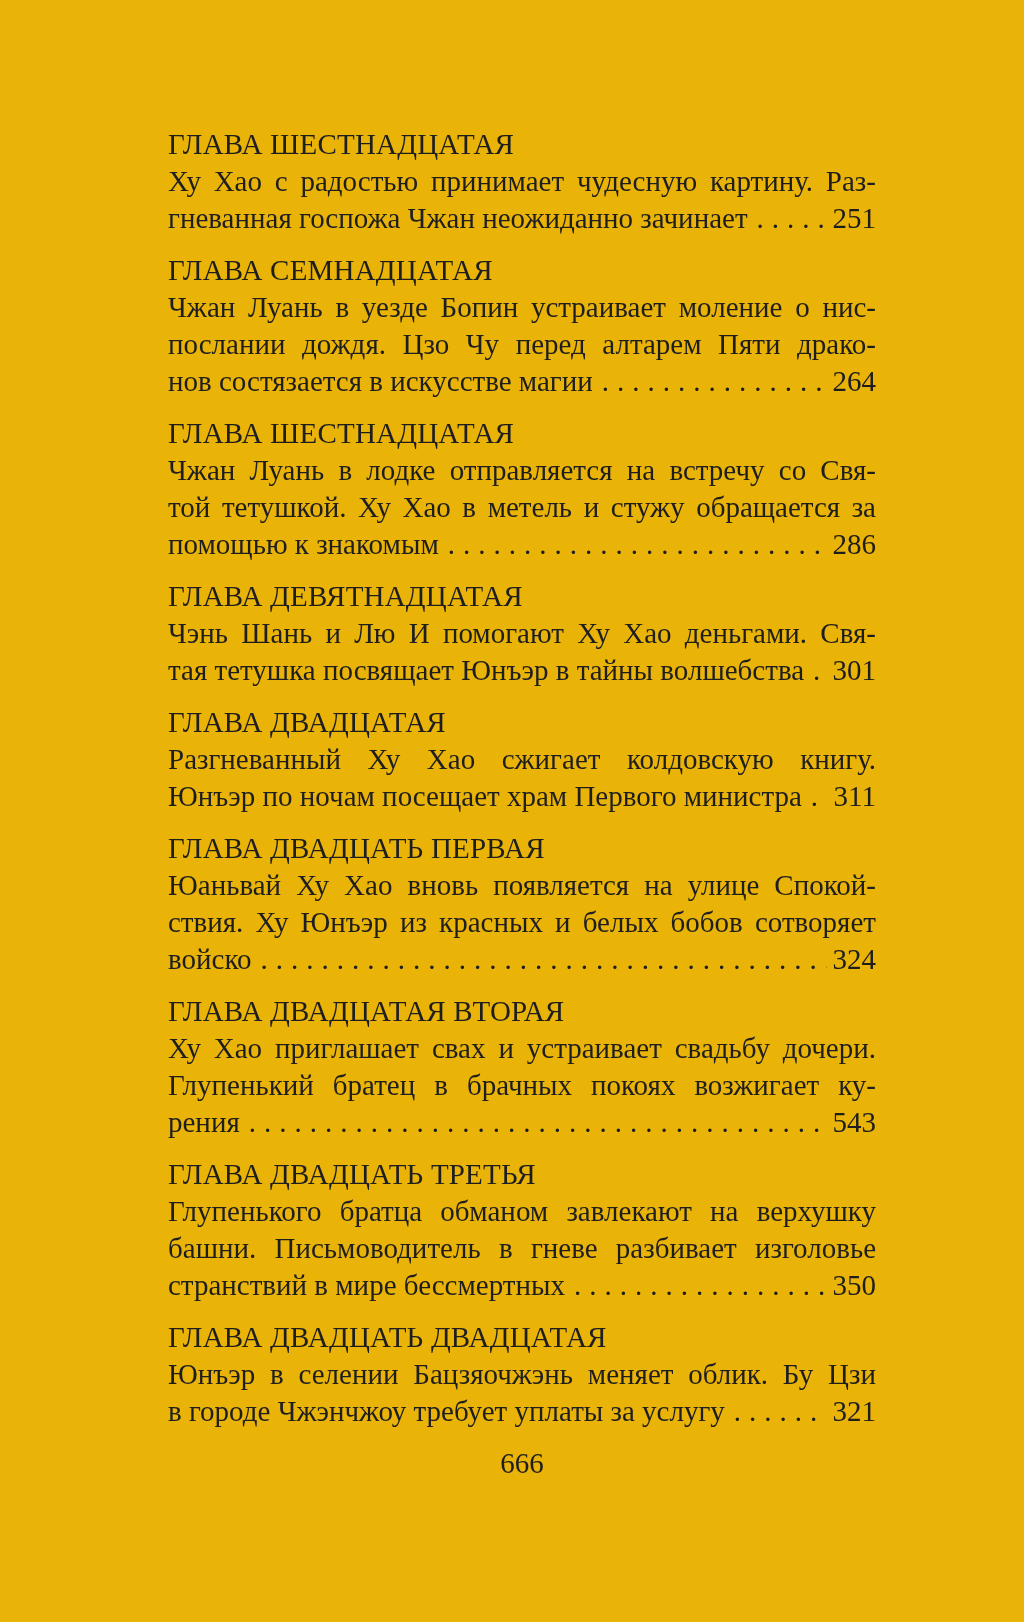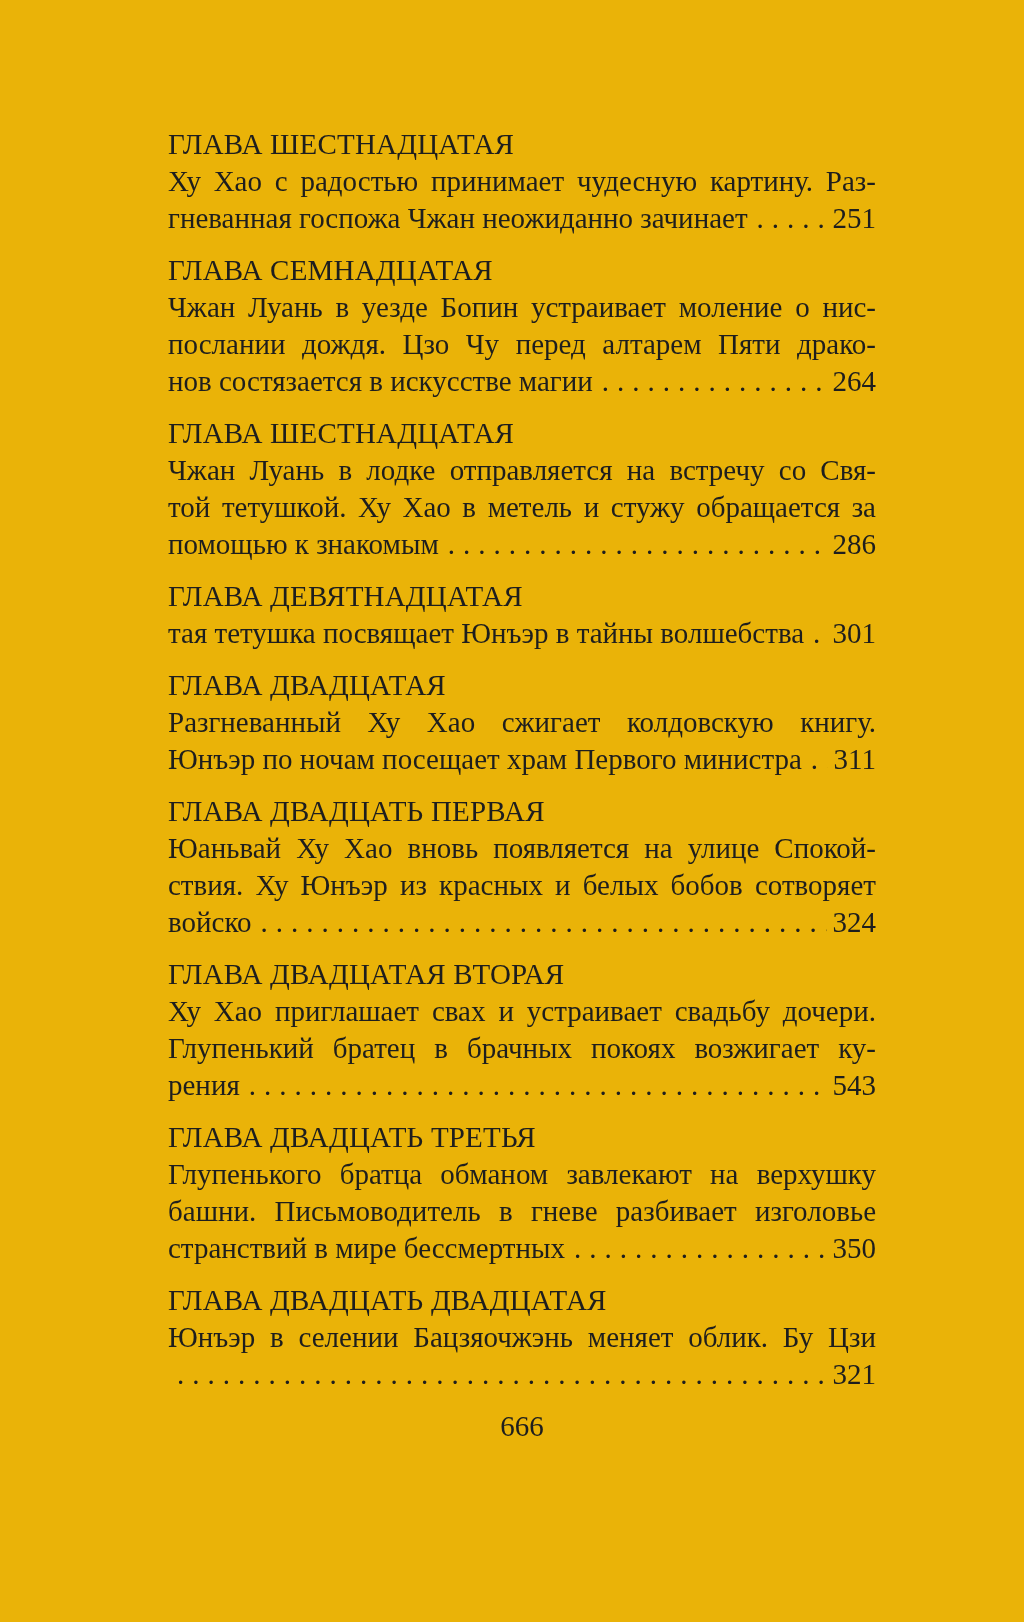--- a/index.html
+++ b/index.html
@@ -87,20 +87,21 @@
           <div class="desc-line">Чжан Луань в лодке отправляется на встречу со Свя-</div>
           <div class="desc-line">той тетушкой. Ху Хао в метель и стужу обращается за</div>
           <div class="final-line">
             <span class="final-text">помощью к знакомым</span>
             <span class="dots">............................................................</span>
             <span class="pagenum">286</span>
           </div>
         </div>
         <div class="entry">
           <div class="heading">ГЛАВА ДЕВЯТНАДЦАТАЯ</div>
+          <div class="desc-line">Чэнь Шань и Лю И помогают Ху Хао деньгами. Свя-</div>
           <div class="final-line">
             <span class="final-text">тая тетушка посвящает Юнъэр в тайны волшебства</span>
             <span class="dots">............................................................</span>
             <span class="pagenum">301</span>
           </div>
         </div>
         <div class="entry">
           <div class="heading">ГЛАВА ДВАДЦАТАЯ</div>
           <div class="desc-line">Разгневанный Ху Хао сжигает колдовскую книгу.</div>
           <div class="final-line">
@@ -136,20 +137,21 @@
           <div class="final-line">
             <span class="final-text">странствий в мире бессмертных</span>
             <span class="dots">............................................................</span>
             <span class="pagenum">350</span>
           </div>
         </div>
         <div class="entry">
           <div class="heading">ГЛАВА ДВАДЦАТЬ ДВАДЦАТАЯ</div>
           <div class="desc-line">Юнъэр в селении Бацзяочжэнь меняет облик. Бу Цзи</div>
           <div class="final-line">
+            <span class="final-text">в городе Чжэнчжоу требует уплаты за услугу</span>
             <span class="dots">............................................................</span>
             <span class="pagenum">321</span>
           </div>
         </div>
       </div>
     <div class="footer">666</div>
   </div>
 </div>
 
 </body></html>

